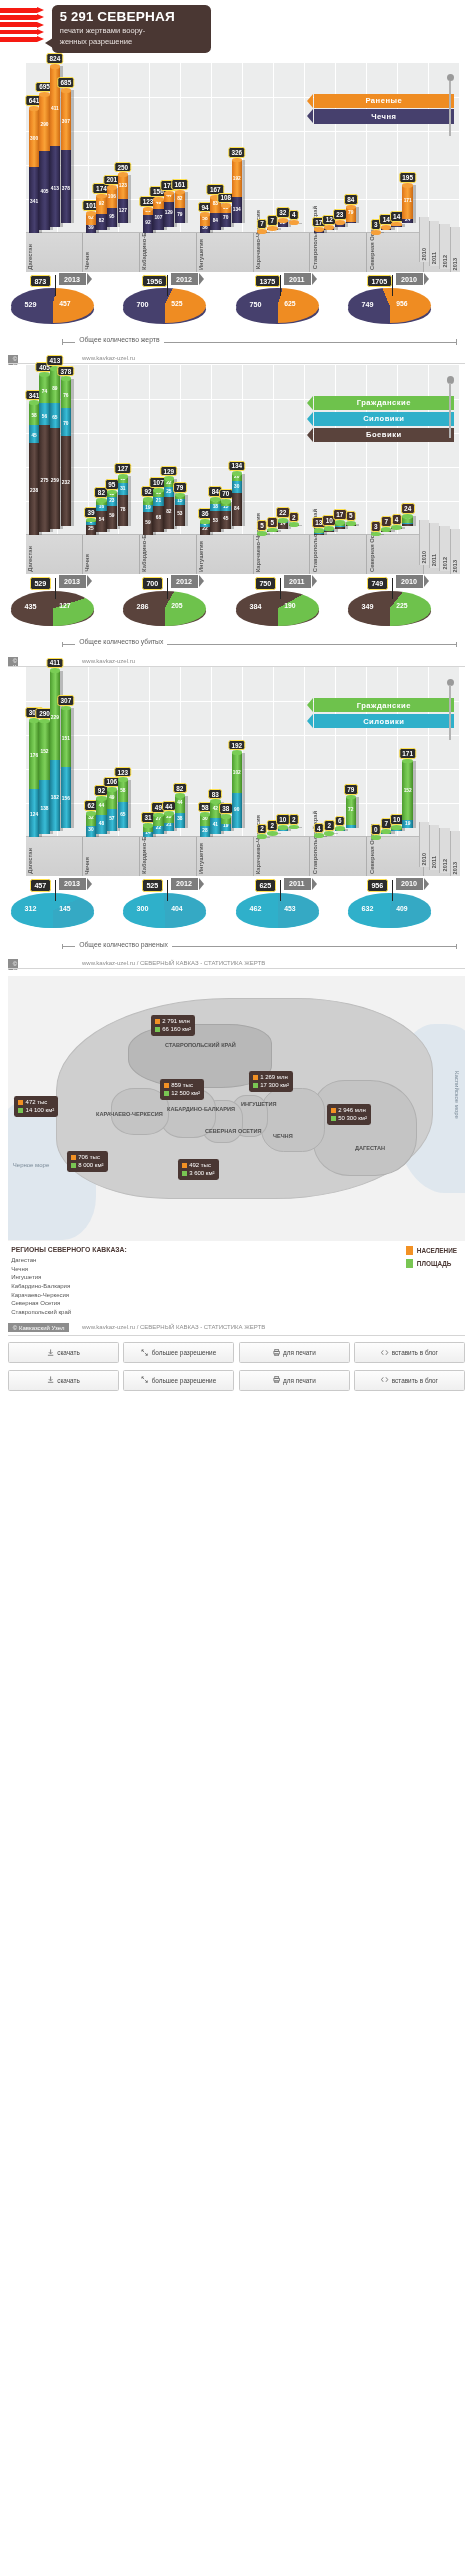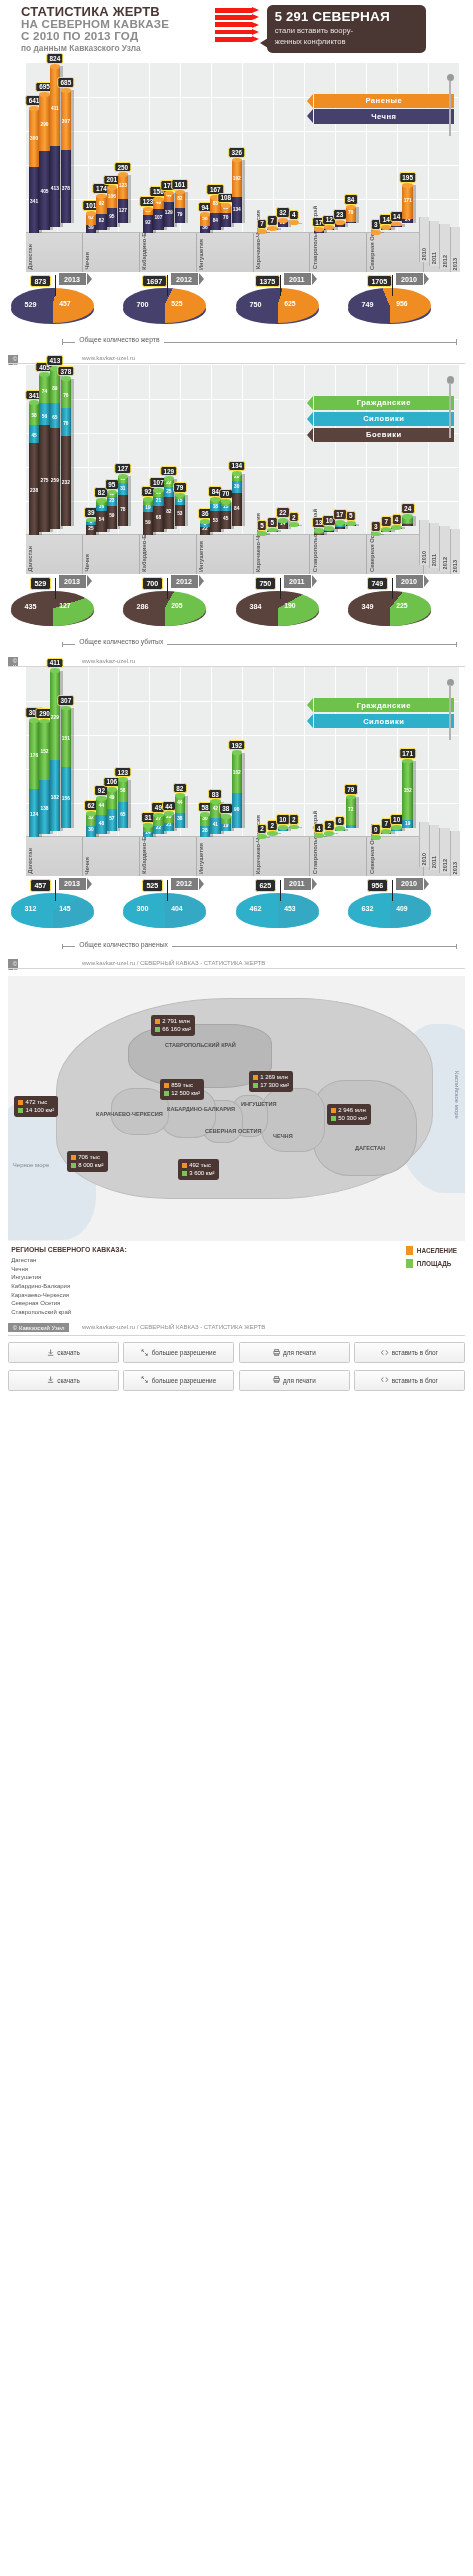--- a/index.html
+++ b/index.html
@@ -153,42 +153,36 @@
          height:21px; display:flex; align-items:center; justify-content:center; gap:3.2px;
          font-size:6.4px; color:#444; border-radius:1.6px; }
   .btn svg { width:7.2px; height:7.2px; }
 </style>
 </head>
 <body>
 
 <div class="page">
 
   <div class="header">
-    <div class="head-titles">
-      <div class="t1">СТАТИСТИКА ЖЕРТВ</div>
-      <div class="t2">НА СЕВЕРНОМ КАВКАЗЕ</div>
-      <div class="t3">С 2010 ПО 2013 ГОД</div>
-      <div class="t4">по данным Кавказского Узла</div>
-    </div>
 
     <div class="bullets">
       <div class="blt"></div>
       <div class="blt"></div>
       <div class="blt"></div>
       <div class="blt"></div>
       <div class="blt"></div>
     </div>
 
     <div class="callout">
       <div class="c-num">
         <span>5 291</span>
         <span class="big">СЕВЕРНАЯ</span>
       </div>
-      <div class="c-sub">стали вставить воору-</div>
-      <div class="c-sub">женных  конфликтов</div>
+      <div class="c-sub">печати жертвами воору-</div>
+      <div class="c-sub">женных  разрешение</div>
     </div>
   </div>
 
   <div id="charts-root">
       <div class="chart-block">
         <div class="chart-area">
           <div class="plot">
             <div class="vline" style="left: 7.14%;"></div>
             <div class="vline" style="left: 14.28%;"></div>
             <div class="vline" style="left: 21.42%;"></div>
@@ -527,21 +521,21 @@
             <div class="stick"></div>
             <div class="tot">873</div>
             <div class="yr">2013</div>
           </div>
           <div class="pie" style="left: 112px;">
             <div class="base" style="background: rgb(70, 64, 109);"></div>
             <div class="disc" style="background: conic-gradient(from 180deg, rgb(70, 64, 109) 0deg, rgb(70, 64, 109) 205.714deg, rgb(239, 140, 34) 205.714deg, rgb(239, 140, 34) 360deg);"></div>
             <div class="pn">700</div>
             <div class="pn2">525</div>
             <div class="stick"></div>
-            <div class="tot">1697</div>
+            <div class="tot">1956</div>
             <div class="yr">2012</div>
           </div>
           <div class="pie" style="left: 225px;">
             <div class="base" style="background: rgb(70, 64, 109);"></div>
             <div class="disc" style="background: conic-gradient(from 180deg, rgb(70, 64, 109) 0deg, rgb(70, 64, 109) 196.364deg, rgb(239, 140, 34) 196.364deg, rgb(239, 140, 34) 360deg);"></div>
             <div class="pn">750</div>
             <div class="pn2">625</div>
             <div class="stick"></div>
             <div class="tot">1375</div>
             <div class="yr">2011</div>

